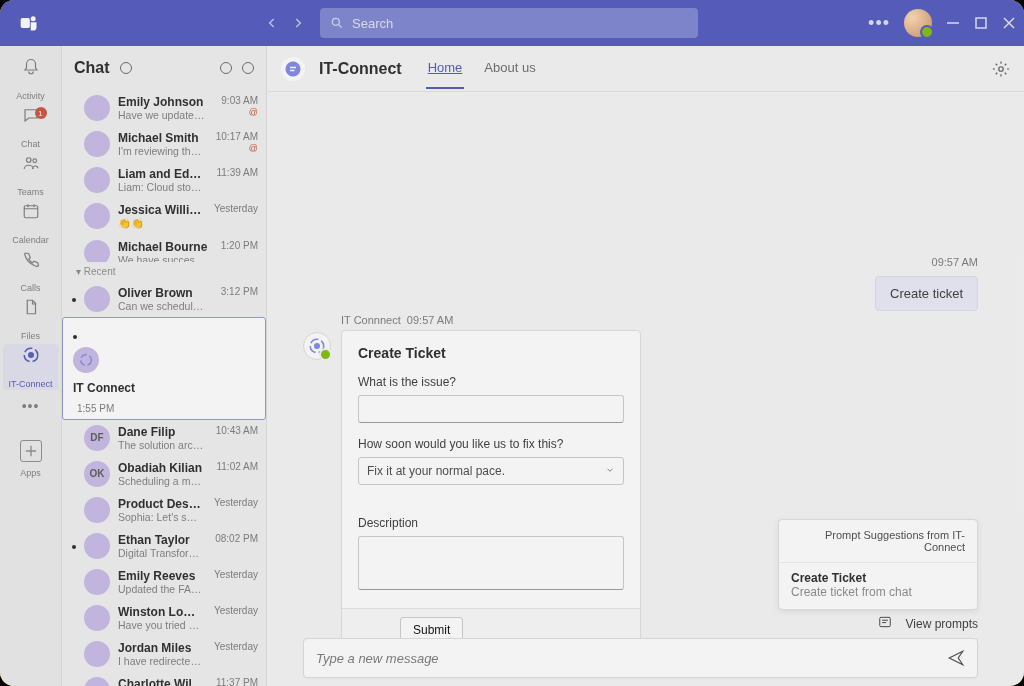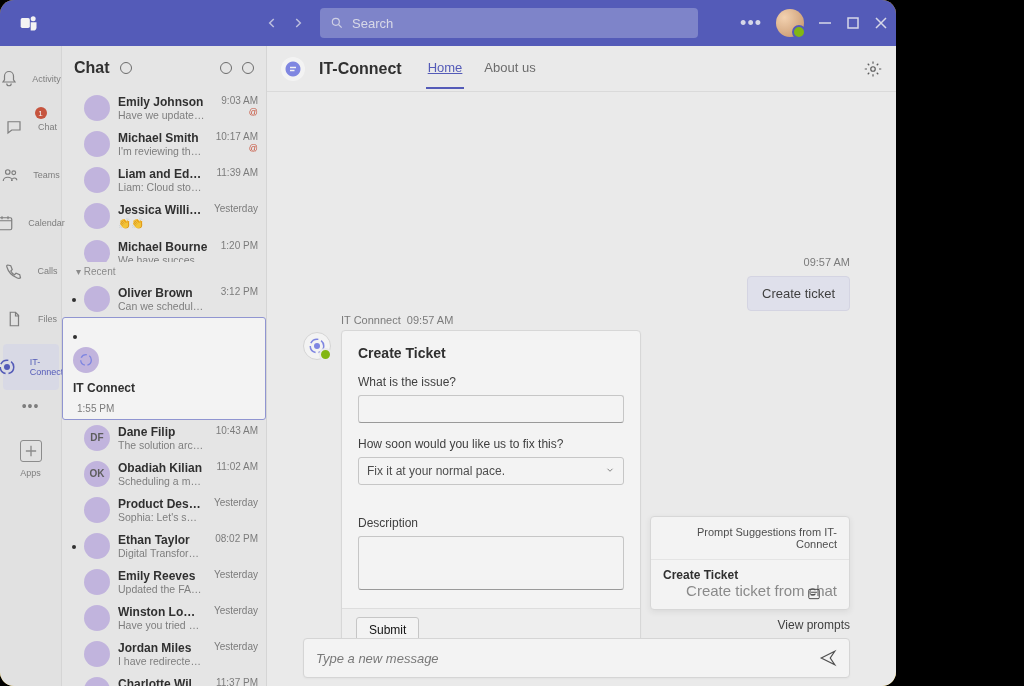--- a/index.html
+++ b/index.html
@@ -1,34 +1,34 @@
 <!DOCTYPE html>
 <html><head>
 <meta charset="utf-8">
 <style>
 * { margin: 0; padding: 0; box-sizing: border-box; font-family: -apple-system, "Segoe UI", Helvetica, Arial, sans-serif; }
 html, body { width: 1024px; height: 686px; overflow: hidden; background: #000; }
-.window { position: relative; width: 896px; height: 686px; border-radius: 14px; overflow: hidden; background: #eab308; display: flex; flex-direction: column; }
+.window { position: relative; width: 1024px; height: 686px; border-radius: 14px; overflow: hidden; background: #eab308; display: flex; flex-direction: column; }
 .titlebar { height: 46px; background: #4b53bc; display: flex; align-items: center; padding: 0 8px; color: #fff; }
 .tlogo { width: 22px; height: 22px; margin-left: 10px; margin-right: 12px; display: inline-flex; align-items: center; justify-content: center; }
 .nav-arrows { display: flex; align-items: center; gap: 6px; margin-left: 210px; margin-right: 12px; }
 .nav-arrows .arr { width: 20px; height: 20px; display: flex; align-items: center; justify-content: center; opacity: .8; cursor: pointer; }
 .searchbox { width: 378px; height: 30px; background: #7a81d0; border-radius: 4px; display: flex; align-items: center; padding: 0 10px; color: #e0e1f2; }
 .searchbox .sicon { width: 14px; height: 14px; margin-right: 8px; opacity: .9; }
 .searchbox input { background: transparent; border: none; outline: none; color: #e0e1f2; font-size: 13px; flex: 1; }
 .searchbox input::placeholder { color: #e0e1f2; }
 .title-right { margin-left: auto; display: flex; align-items: center; gap: 14px; }
 .dots3 { color: #dfe0f3; font-size: 18px; letter-spacing: 1px; cursor: pointer; }
 .avatar { width: 28px; height: 28px; border-radius: 50%; background: radial-gradient(circle at 30% 30%, #ffd9b3, #c89060); position: relative; }
 .avatar::after { content: ""; position: absolute; right: -2px; bottom: -2px; width: 10px; height: 10px; background: #7fba00; border: 2px solid #4b53bc; border-radius: 50%; }
 .winbtn { width: 14px; height: 14px; color: #dfe0f3; }
 .winbtn.close { font-size: 14px; }
 .body { flex: 1; display: flex; min-height: 0; }
 .rail { width: 62px; background: #ebebeb; border-right: 1px solid #ddd; display: flex; flex-direction: column; align-items: center; padding-top: 10px; gap: 2px; }
-.rail-item { width: 56px; height: 46px; display: flex; flex-direction: row; align-items: center; justify-content: center; color: #7a7a7a; font-size: 9px; gap: 14px; border-radius: 4px; cursor: pointer; position: relative; }
+.rail-item { width: 56px; height: 46px; display: flex; flex-direction: column; align-items: center; justify-content: center; color: #7a7a7a; font-size: 9px; gap: 14px; border-radius: 4px; cursor: pointer; position: relative; }
 .rail-item.active { color: #4b53bc; background: #e1e2f0; }
 .rail-item .ri { width: 20px; height: 20px; display: flex; align-items: center; justify-content: center; }
 .rail-item .badge { position: absolute; top: 3px; right: 12px; background: #cc4a31; color: #fff; font-size: 8px; border-radius: 50%; width: 12px; height: 12px; display: flex; align-items: center; justify-content: center; }
 .rail-more { color: #7a7a7a; margin-top: 0; font-size: 14px; letter-spacing: 1px; height: 28px; display: flex; align-items: center; }
 .rail-add { width: 22px; height: 22px; border: 1.5px solid #8a8a8a; border-radius: 3px; display: flex; align-items: center; justify-content: center; color: #8a8a8a; margin-top: 18px; }
 .chatlist { width: 205px; background: #f0f0f0; border-right: 1px solid #ddd; display: flex; flex-direction: column; }
 .chat-hdr { height: 46px; display: flex; align-items: center; padding: 0 12px; gap: 10px; }
 .chat-hdr h2 { font-size: 16px; font-weight: 700; color: #222; }
 .hdr-right { margin-left: auto; display: flex; gap: 10px; }
 .circle { width: 12px; height: 12px; border: 1.5px solid #666; border-radius: 50%; }
@@ -62,27 +62,27 @@
 .botav::after { content: ""; position: absolute; right: -2px; bottom: -2px; width: 9px; height: 9px; background: #7fba00; border: 2px solid #f5f5f5; border-radius: 50%; }
 .botmeta { font-size: 11px; color: #777; margin-bottom: 4px; }
 .card { width: 300px; background: #fff; border: 1px solid #e0e0e0; border-radius: 4px; box-shadow: 0 1px 2px rgba(0,0,0,0.04); }
 .card-inner { padding: 14px 16px 14px 16px; }
 .card h3 { font-size: 14px; font-weight: 700; color: #222; margin-bottom: 14px; }
 .fld-lbl { font-size: 12px; color: #333; margin-bottom: 6px; }
 .fld-inp { width: 100%; height: 28px; border: 1px solid #ccc; border-radius: 3px; margin-bottom: 14px; padding: 0 8px; font-size: 12px; border-bottom: 1.5px solid #999; }
 .fld-sel { width: 100%; height: 28px; border: 1px solid #ccc; border-radius: 3px; padding: 0 8px; font-size: 12px; color: #444; display: flex; align-items: center; justify-content: space-between; margin-bottom: 31px; cursor: pointer; }
 .fld-ta { width: 100%; height: 54px; border: 1px solid #ccc; border-radius: 3px; resize: none; padding: 6px 8px; font-size: 12px; border-bottom: 1.5px solid #999; }
 .card-ft { border-top: 1px solid #e6e6e6; padding: 8px 14px; background: #fafafa; }
-.submit { background: #fff; border: 1px solid #ccc; border-radius: 3px; padding: 5px 12px; font-size: 12px; cursor: pointer; }
+.submit { background: #fff; border: 1px solid #ccc; border-radius: 3px; padding: 5px 12px; font-size: 12px; cursor: pointer; margin-left: 44px; }
 .prompt { position: absolute; right: 46px; bottom: 76px; width: 200px; background: #fff; border: 1px solid #e0e0e0; border-radius: 4px; box-shadow: 0 2px 6px rgba(0,0,0,0.08); }
 .prompt-h { font-size: 11px; color: #444; padding: 9px 12px; border-bottom: 1px solid #eee; text-align: right; }
 .prompt-i { padding: 8px 12px 10px; cursor: pointer; }
 .prompt-i .pt { font-size: 12px; font-weight: 600; color: #222; }
-.prompt-i .pd { font-size: 15px; color: #888; text-align: right; }
-.viewp { position: absolute; right: 46px; bottom: 54px; font-size: 12px; color: #333; display: flex; align-items: center; gap: 14px; cursor: pointer; flex-direction: column; }
+.prompt-i .pd { font-size: 12px; color: #888; }
+.viewp { position: absolute; right: 46px; bottom: 54px; font-size: 12px; color: #333; display: flex; align-items: center; gap: 14px; cursor: pointer; }
 .compose { position: absolute; left: 36px; right: 46px; bottom: 8px; height: 40px; background: #fff; border: 1px solid #ddd; border-radius: 4px; display: flex; align-items: center; padding: 0 12px; box-shadow: 0 1px 2px rgba(0,0,0,0.04); }
 .compose input { flex: 1; border: none; outline: none; font-size: 13px; font-style: italic; }
 .compose .send { color: #444; width: 18px; height: 18px; cursor: pointer; }
 .overlay { position: absolute; inset: 0; background: rgba(160,160,160,0.12); pointer-events: none; }
 .c0{background:linear-gradient(135deg,#d8a,#a68)}.c1{background:linear-gradient(135deg,#8ad,#68a)}.c2{background:linear-gradient(135deg,#da8,#a86)}.c3{background:linear-gradient(135deg,#aaa,#777)}.c4{background:linear-gradient(135deg,#8da,#6a8)}.c5{background:linear-gradient(135deg,#a8d,#86a)}.c6{background:linear-gradient(135deg,#dd8,#aa6)}.c7{background:#dfe4ea;color:#555}
 </style>
 </head>
 <body>
 
 <div class="window">

